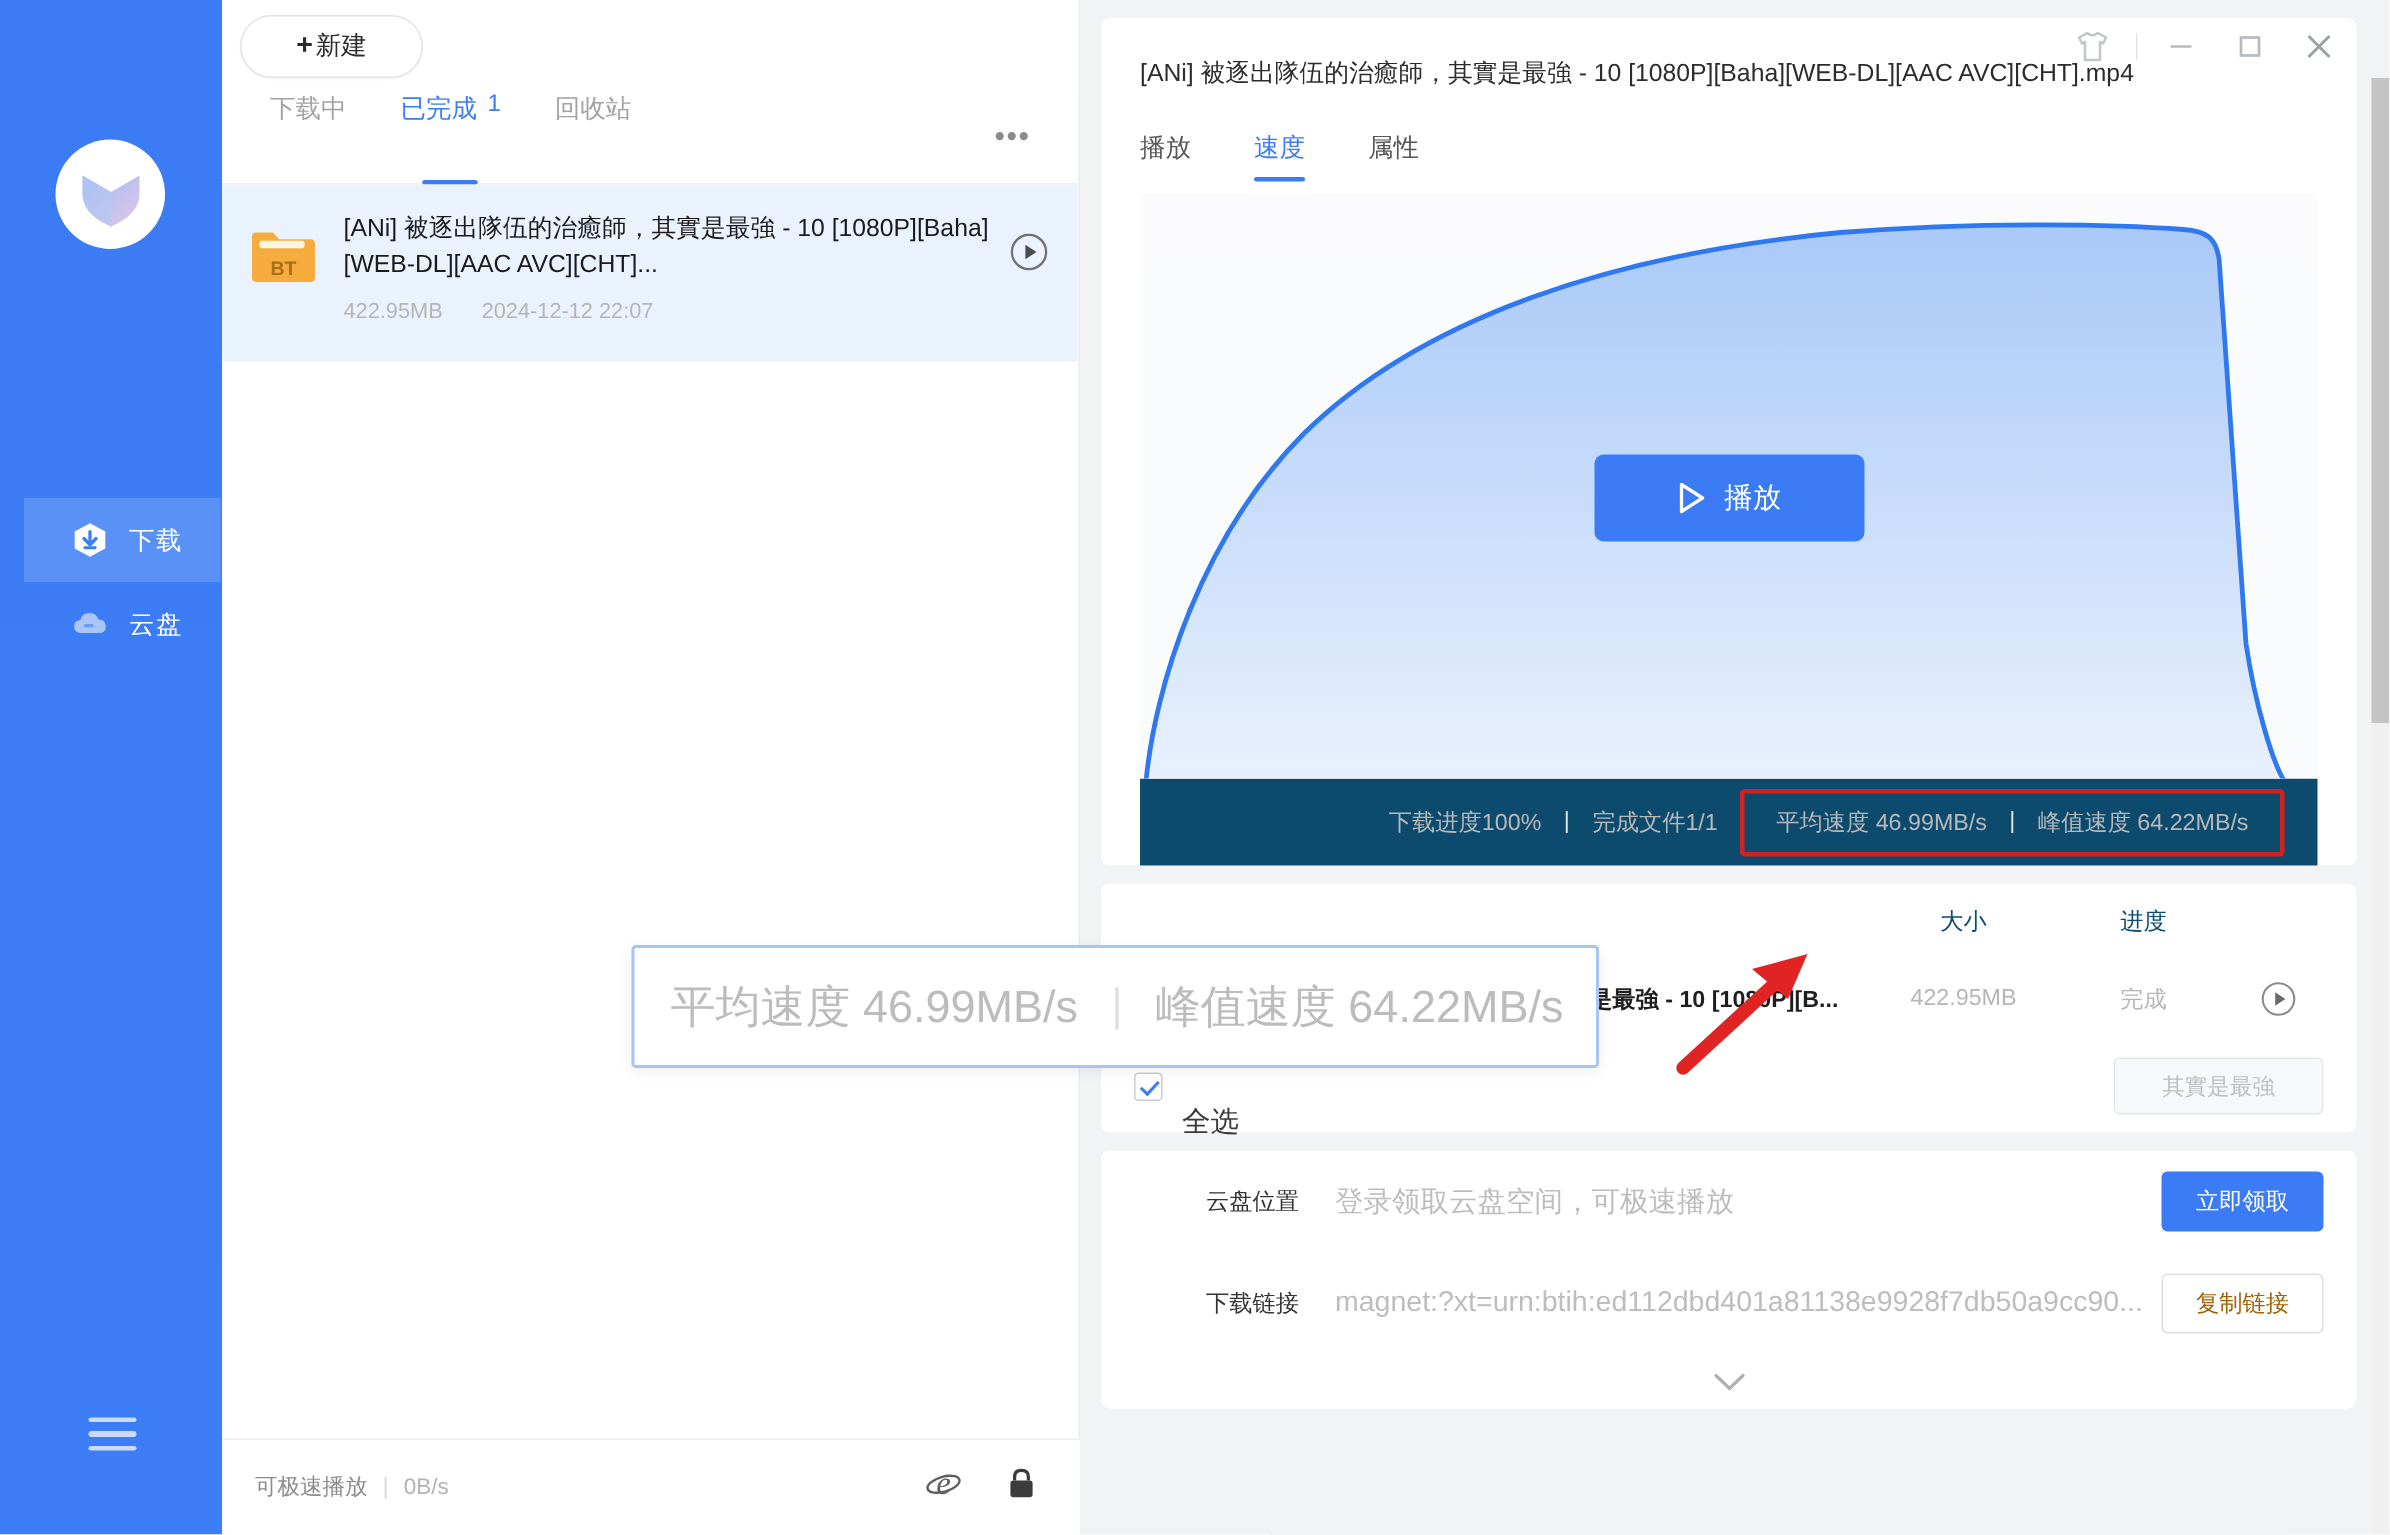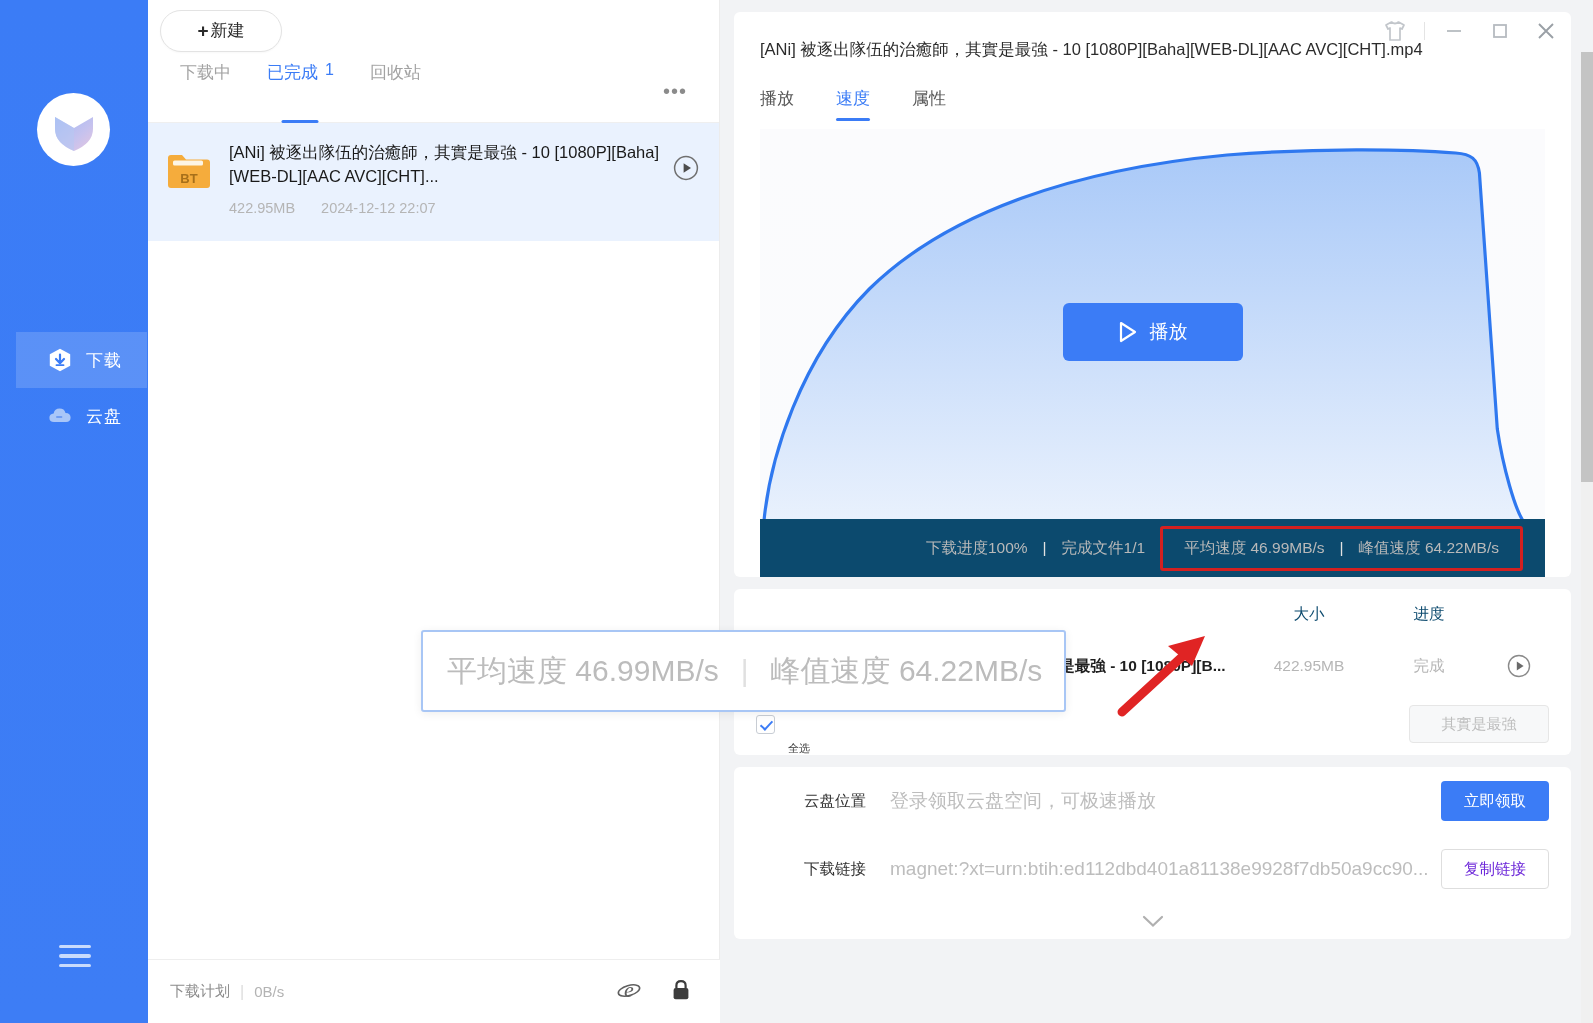--- a/index.html
+++ b/index.html
@@ -144,37 +144,37 @@
     display: flex; align-items: center; justify-content: center; margin-left: 16px; flex: none;
   }
   .file-row-name {
     margin-left: 16px; flex: 1; font-weight: 700; color: #1f1f1f; white-space: nowrap;
     overflow: hidden; text-overflow: ellipsis; min-width: 0;
   }
   .fr-size { width: 120px; text-align: center; color: #b6b6b6; }
   .fr-prog { width: 120px; text-align: center; color: #b6b6b6; }
   .fr-play { width: 60px; display: flex; justify-content: center; }
   .selall-row { display: flex; align-items: center; height: 62px; }
-  .selall-label { margin-left: 13px; font-size: 11px; color: #3a3a3a; margin-top: 48px; }
+  .selall-label { margin-left: 13px; font-size: 19px; color: #3a3a3a; margin-top: 48px; }
   .dl-sel-btn {
     margin-left: auto; width: 140px; height: 38px; border: 1px solid #e6e6e6;
     border-radius: 4px; background: #f7f8f9; color: #bdbdbd; font-size: 15px;
     display: flex; align-items: center; justify-content: center; cursor: not-allowed;
   }
 
   .meta-card { margin-top: 12px; padding: 0 22px 0 22px; position: relative; }
   .meta-row { display: flex; align-items: center; height: 68px; margin-left: 48px; }
   .meta-label { font-size: 15.5px; color: #333; width: 86px; flex: none; }
   .meta-value { font-size: 19px; color: #bdbdbd; flex: 1; white-space: nowrap; overflow: hidden; text-overflow: ellipsis; }
   .btn-primary {
     width: 108px; height: 40px; background: #3b7cf6; color: #fff; border: none;
     border-radius: 4px; font-size: 15.5px; cursor: pointer; flex: none;
   }
   .btn-ghost {
-    width: 108px; height: 40px; background: #fff; color: #6d28d9; border: 1px solid #dedede;
+    width: 108px; height: 40px; background: #fff; color: #a16207; border: 1px solid #dedede;
     border-radius: 4px; font-size: 15.5px; cursor: pointer; flex: none;
   }
   .chev-row { display: flex; justify-content: center; align-items: center; height: 36px; cursor: pointer; }
 
   
   .magnify-callout {
     position: absolute; left: 421px; top: 630px; width: 645px; height: 82px;
     background: #ffffff; border: 2px solid #a8c6f5; border-radius: 3px;
     display: flex; align-items: center; padding-left: 24px;
     font-size: 30px; color: #bcbcbc; z-index: 40;
@@ -284,21 +284,21 @@
       </div>
       <div class="task-play">
         <svg width="26" height="26" viewBox="0 0 26 26">
           <circle cx="13" cy="13" r="11.4" fill="none" stroke="#6f6f6f" stroke-width="1.5"></circle>
           <path d="M10.6 8.2 L18 13 L10.6 17.8 Z" fill="#4d4d4d"></path>
         </svg>
       </div>
     </div>
 
     <div class="bottom-bar">
-      <span class="bb-plan">下载计划</span>
+      <span class="bb-plan">可极速播放</span>
       <span class="bb-sep">|</span>
       <span class="bb-speed">0B/s</span>
       <span class="bb-icons">
         <span>
           <svg width="26" height="26" viewBox="0 0 26 26">
             <text x="13" y="20" font-family="Liberation Serif, serif" font-size="22" font-style="italic" fill="#5f5f5f" text-anchor="middle">e</text>
             <ellipse cx="13" cy="13.5" rx="11" ry="5" fill="none" stroke="#5f5f5f" stroke-width="1.6" transform="rotate(-16 13 13.5)"></ellipse>
           </svg>
         </span>
         <span>

